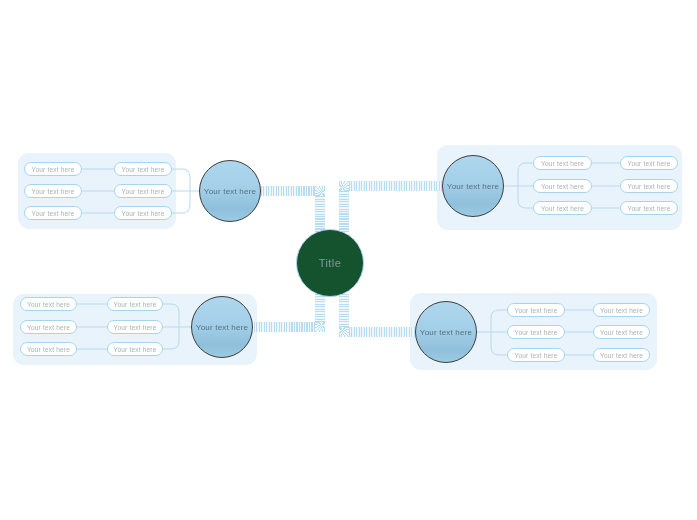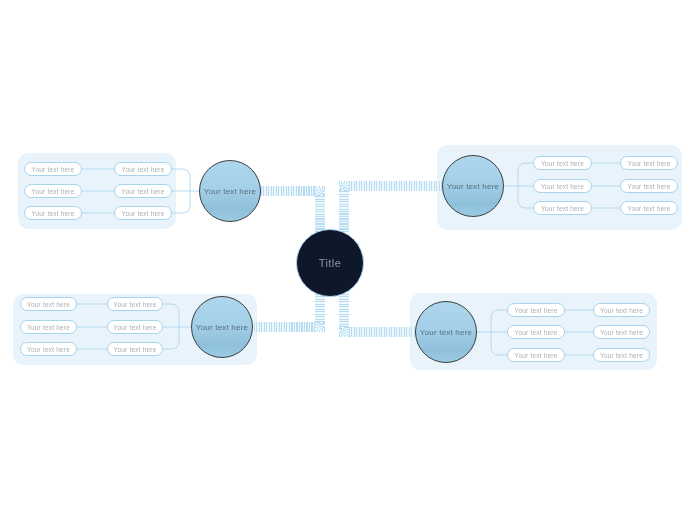--- a/index.html
+++ b/index.html
@@ -32,21 +32,21 @@
   }
   .branch-circle{
     position:absolute;width:62px;height:62px;box-sizing:border-box;z-index:2;
     border-radius:50%;border:1.6px solid #3d3d3d;
     background:linear-gradient(180deg,#aed7ee 0%,#a3cfe8 45%,#8fc0db 80%,#9ccbe3 100%);
     display:flex;align-items:center;justify-content:center;
     font-size:8px;color:#57707e;letter-spacing:.2px;white-space:nowrap;
   }
   .center-circle{
     position:absolute;left:296px;top:229px;width:68px;height:68px;box-sizing:border-box;z-index:3;
-    border-radius:50%;border:1.5px solid #a8d4ee;background:#0f172a;
+    border-radius:50%;border:1.5px solid #a8d4ee;background:#14532d;
     display:flex;align-items:center;justify-content:center;
     font-size:11px;color:#8b969e;letter-spacing:.4px;
   }
 </style>
 </head>
 <body>
 
 <div id="canvas">
 
   <div class="panel" style="left:18px;top:153px;width:158px;height:76px;"></div>

